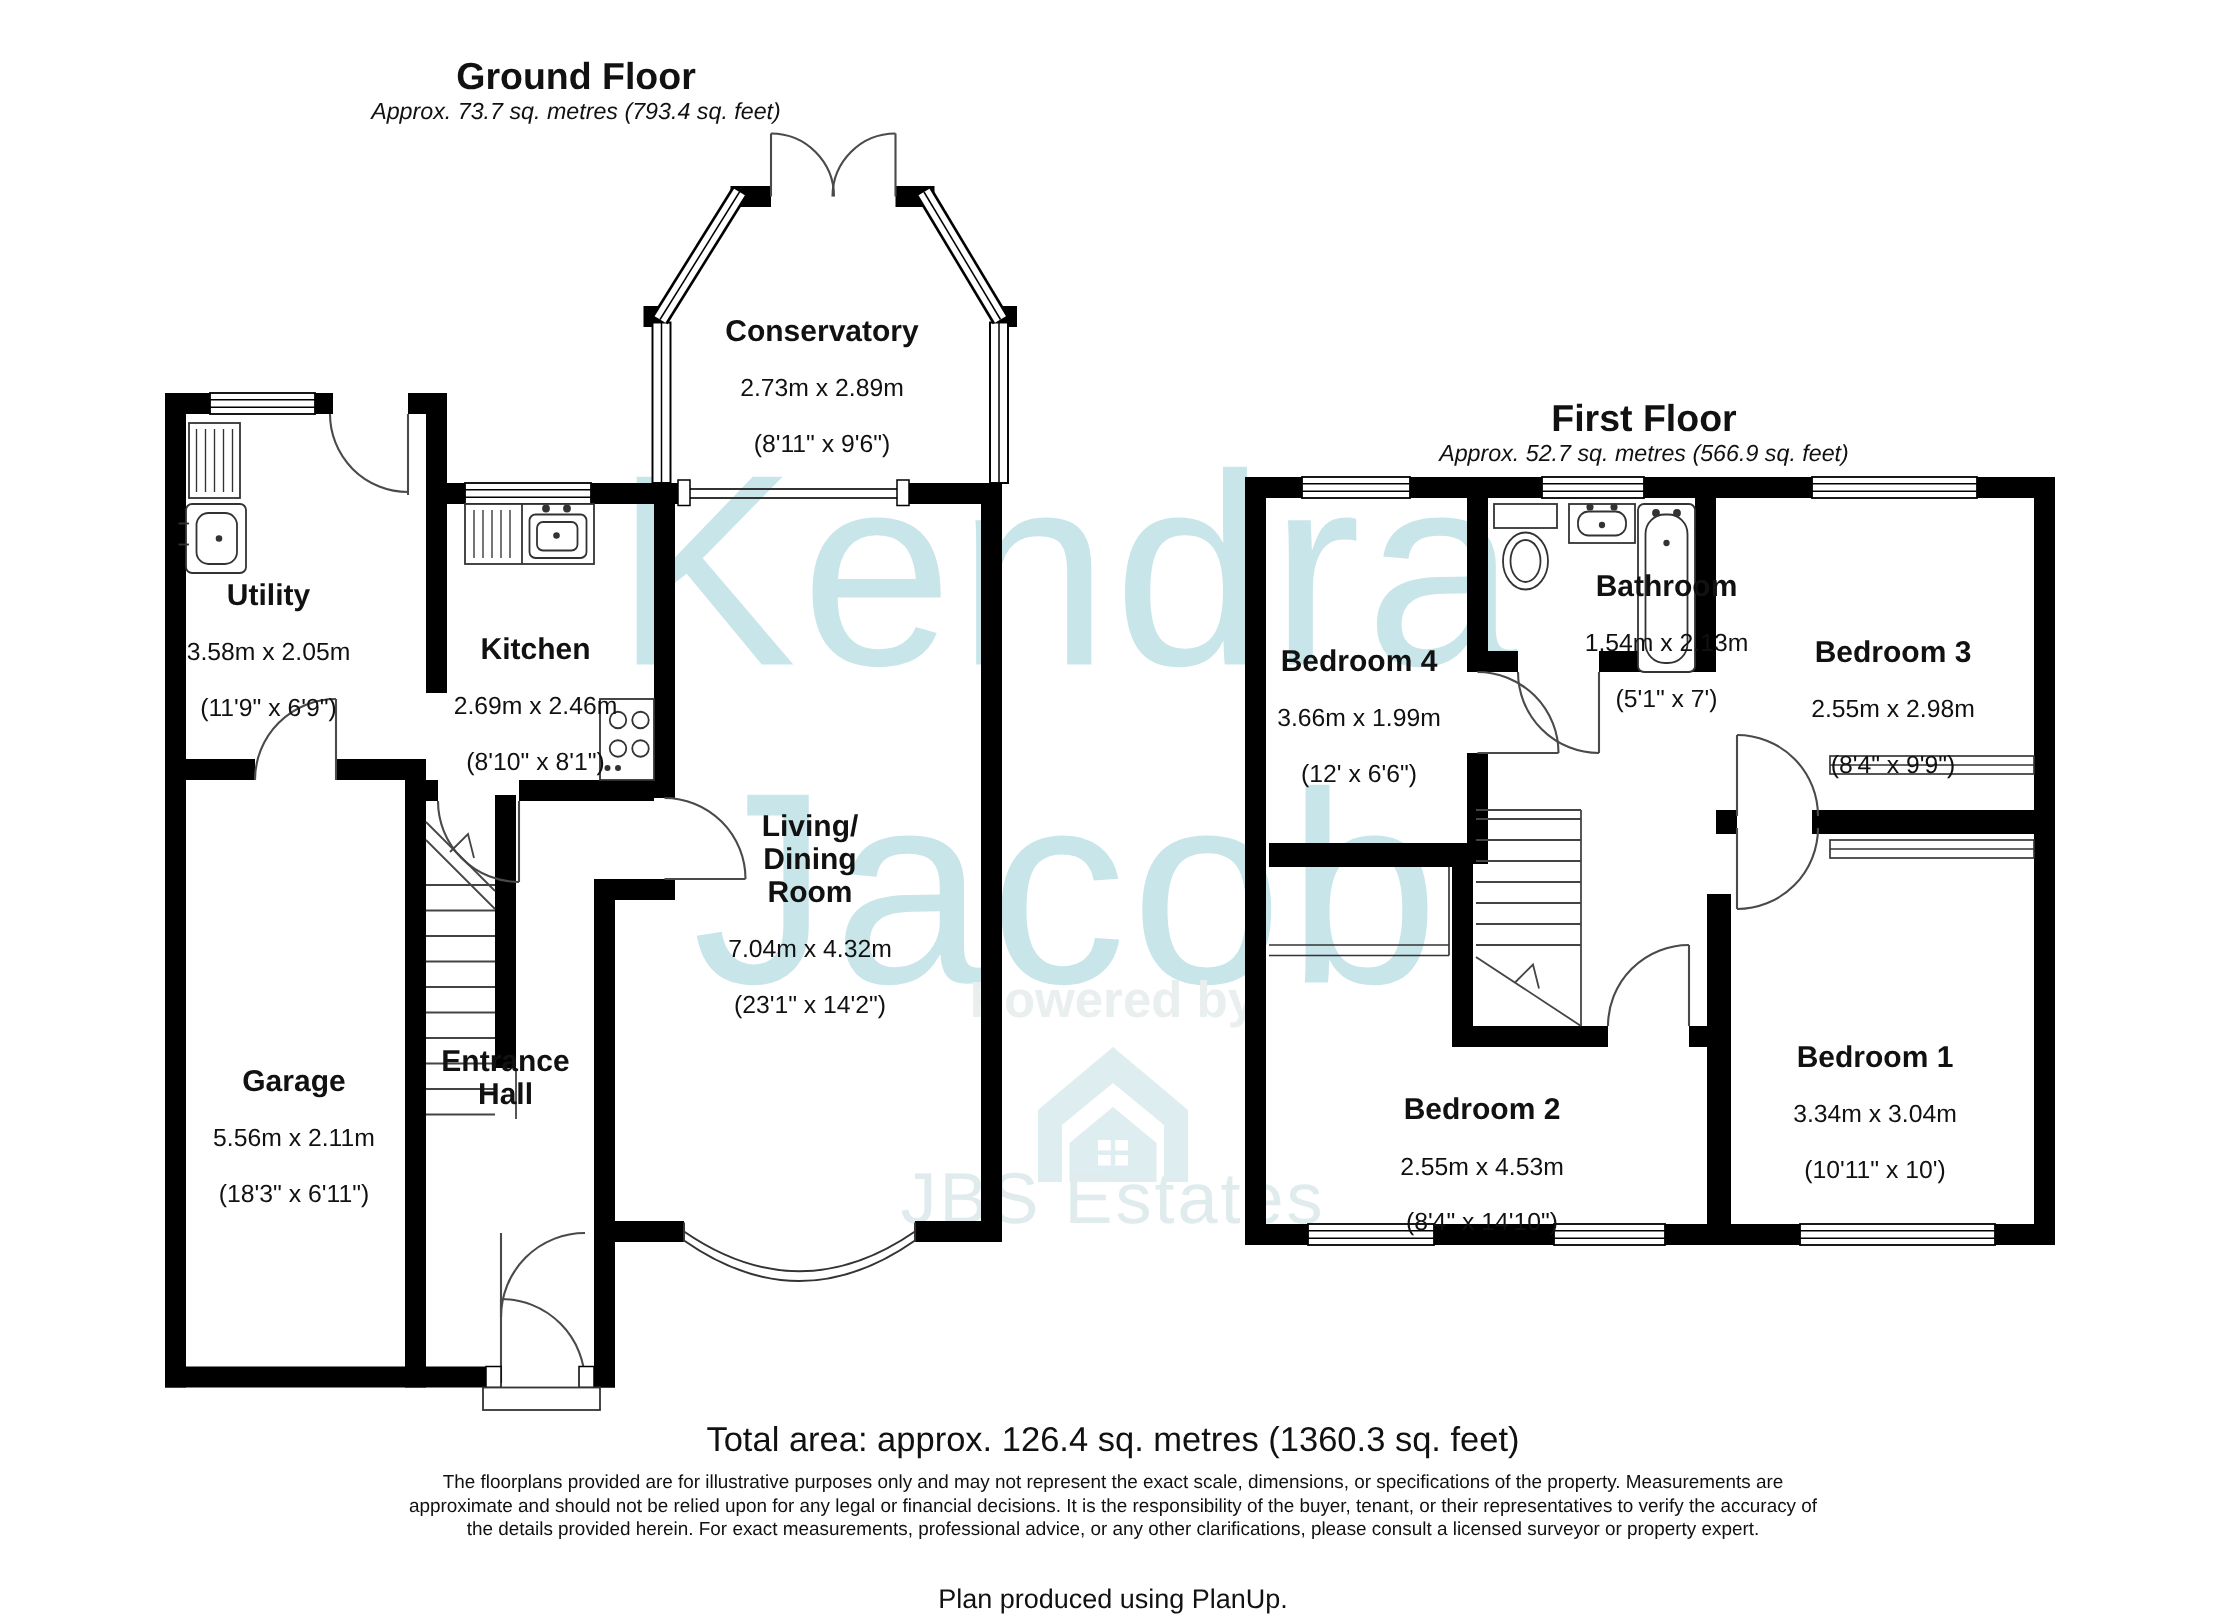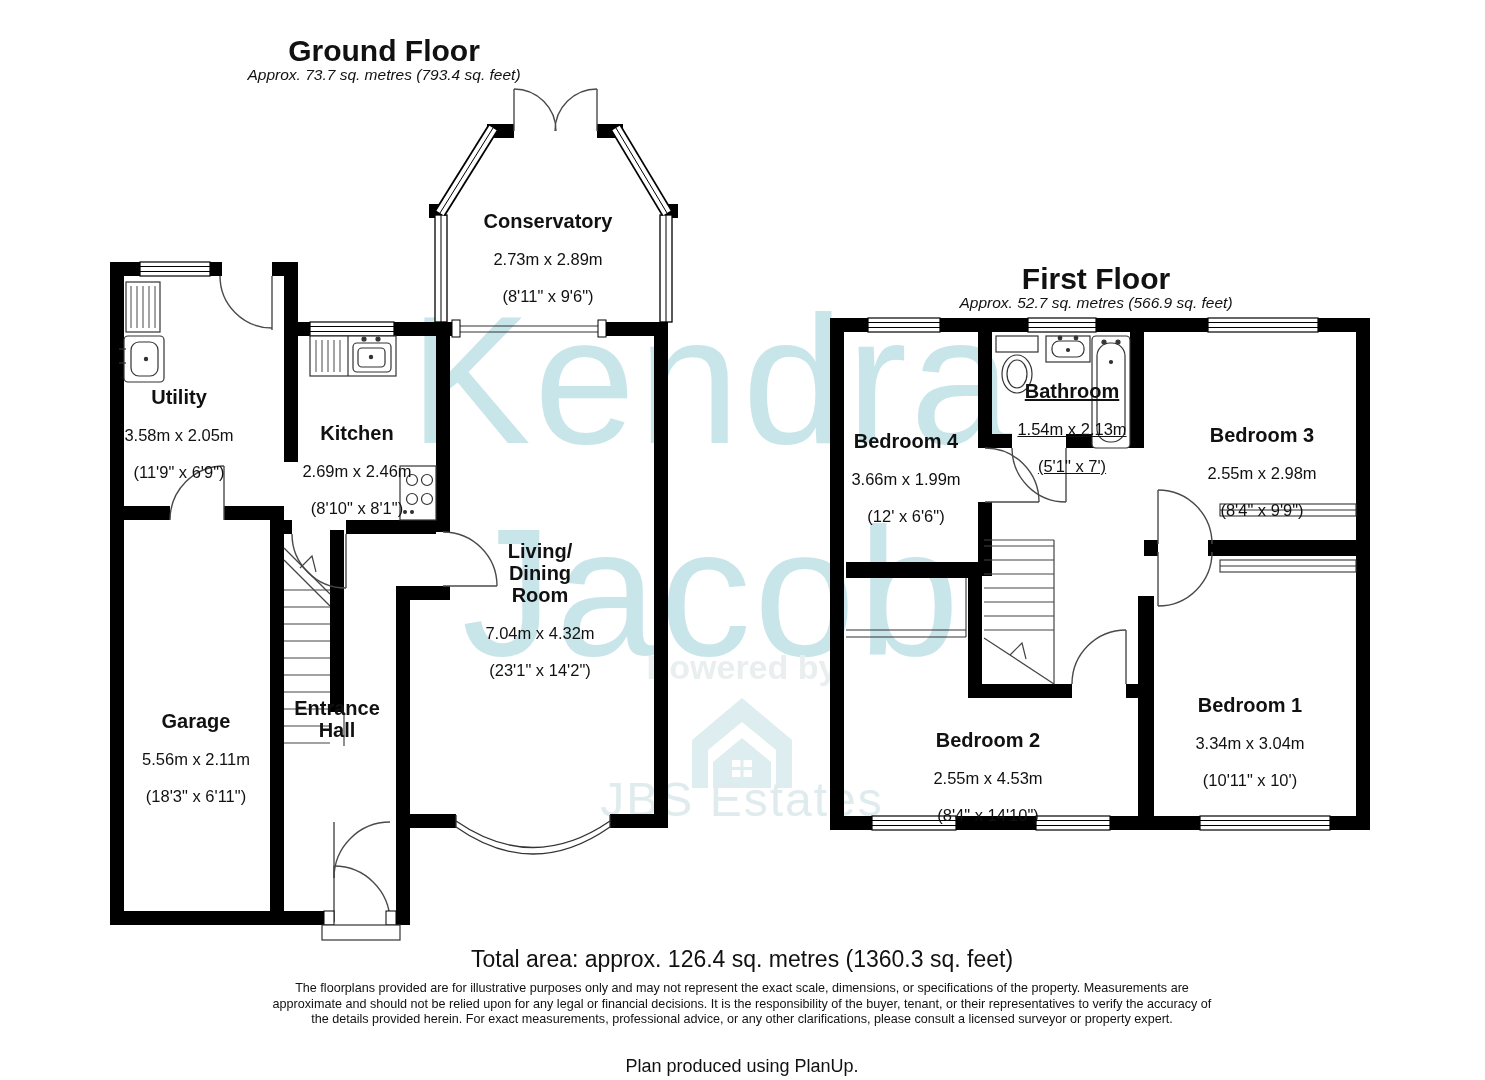--- a/index.html
+++ b/index.html
@@ -11,21 +11,21 @@
           font-size:182px;line-height:212px;letter-spacing:3px;color:#c8e5ea;z-index:1;margin-top:46px;}
   #wm-powered{left:542px;top:648px;width:400px;text-align:center;
           font-size:34px;font-weight:bold;color:#e9eeef;z-index:1;}
   #wm-house{left:692px;top:694px;z-index:1;}
   #wm-brand{left:492px;top:772px;width:500px;text-align:center;
           font-size:48px;color:#dfebed;z-index:1;letter-spacing:2px;}
   
   #plan{left:0;top:0;z-index:2;}
   
   .lbl{z-index:3;transform:translateX(-50%);text-align:center;white-space:pre-line;}
-  .floor-title{font-size:30px;font-weight:bold;line-height:30px;}
+  .floor-title{font-size:25px;font-weight:bold;line-height:30px;}
   .floor-area{font-size:15.5px;margin-top:0;font-style:italic;}
   .room-name{font-size:20px;font-weight:bold;line-height:22px;display:block;}
   .room-dims{font-size:16.5px;line-height:19px;display:block;}
   #footer-total{left:742px;top:946px;width:900px;transform:translateX(-50%);
           text-align:center;font-size:23px;z-index:3;}
   #footer-disc{left:742px;top:981px;width:945px;transform:translateX(-50%);
           text-align:center;font-size:12.6px;line-height:15.6px;z-index:3;}
   #footer-prod{left:742px;top:1056px;width:400px;transform:translateX(-50%);
           text-align:center;font-size:18px;z-index:3;}
 </style>
@@ -382,21 +382,21 @@
   <div class="abs lbl" style="left:337px;top:679px;">
     <span class="room-name">Entrance
 Hall</span>
   </div>
 
   <div class="abs lbl" style="left:906px;top:412px;">
     <span class="room-name">Bedroom 4</span>
     <span class="room-dims">3.66m x 1.99m</span>
     <span class="room-dims">(12' x 6'6")</span>
   </div>
-  <div class="abs lbl" style="left:1072px;top:362px;text-decoration:underline;">
+  <div class="abs lbl" style="left:1111px;top:362px;">
     <span class="room-name">Bathroom</span>
     <span class="room-dims">1.54m x 2.13m</span>
     <span class="room-dims">(5'1" x 7')</span>
   </div>
   <div class="abs lbl" style="left:1262px;top:406px;">
     <span class="room-name">Bedroom 3</span>
     <span class="room-dims">2.55m x 2.98m</span>
     <span class="room-dims">(8'4" x 9'9")</span>
   </div>
   <div class="abs lbl" style="left:988px;top:711px;">

